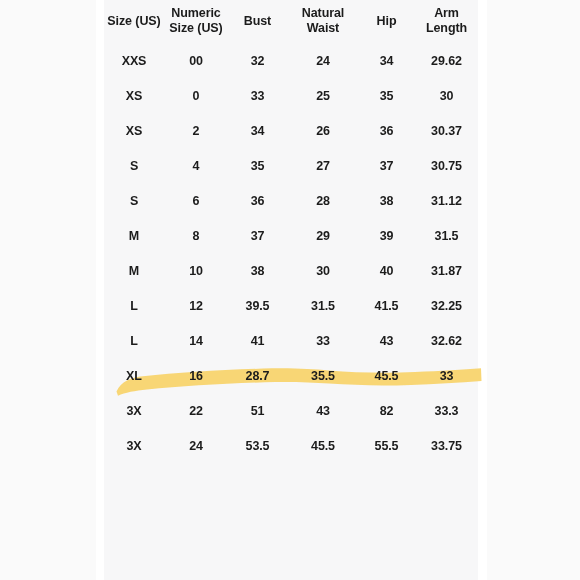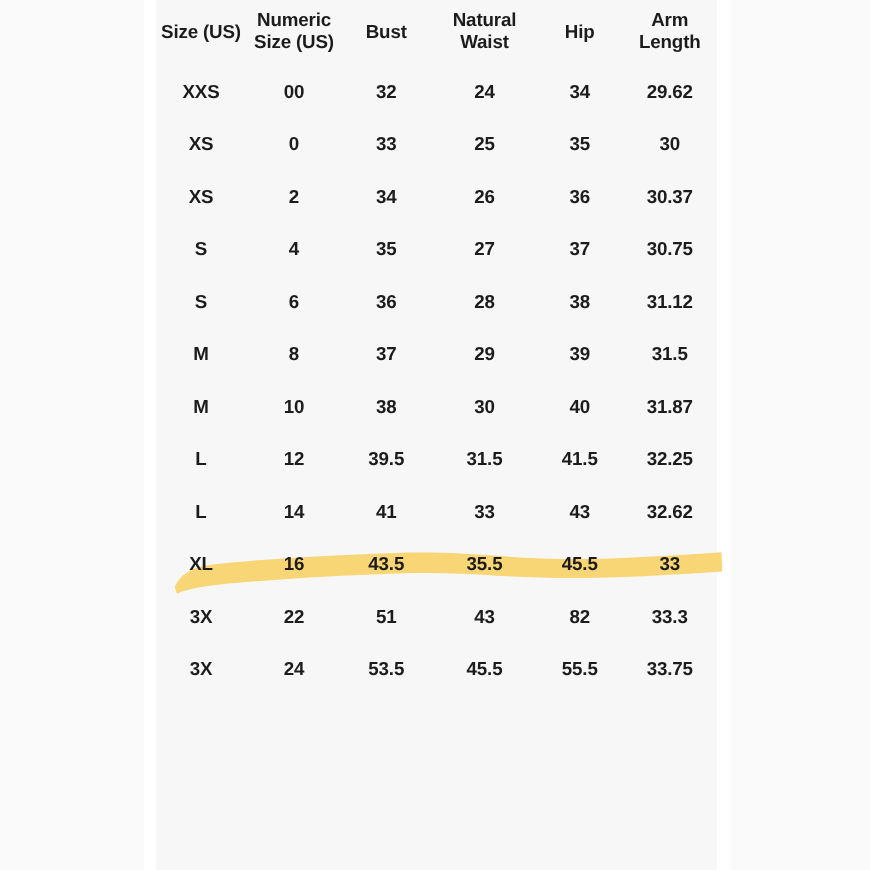--- a/index.html
+++ b/index.html
@@ -232,21 +232,21 @@
           <td>L</td>
           <td>14</td>
           <td>41</td>
           <td>33</td>
           <td>43</td>
           <td>32.62</td>
         </tr>
         <tr>
           <td>XL</td>
           <td>16</td>
-          <td>43.5</td>
+          <td>28.7</td>
           <td>35.5</td>
           <td>45.5</td>
           <td>33</td>
         </tr>
         <tr>
           <td>3X</td>
           <td>22</td>
           <td>51</td>
           <td>43</td>
           <td>82</td>

